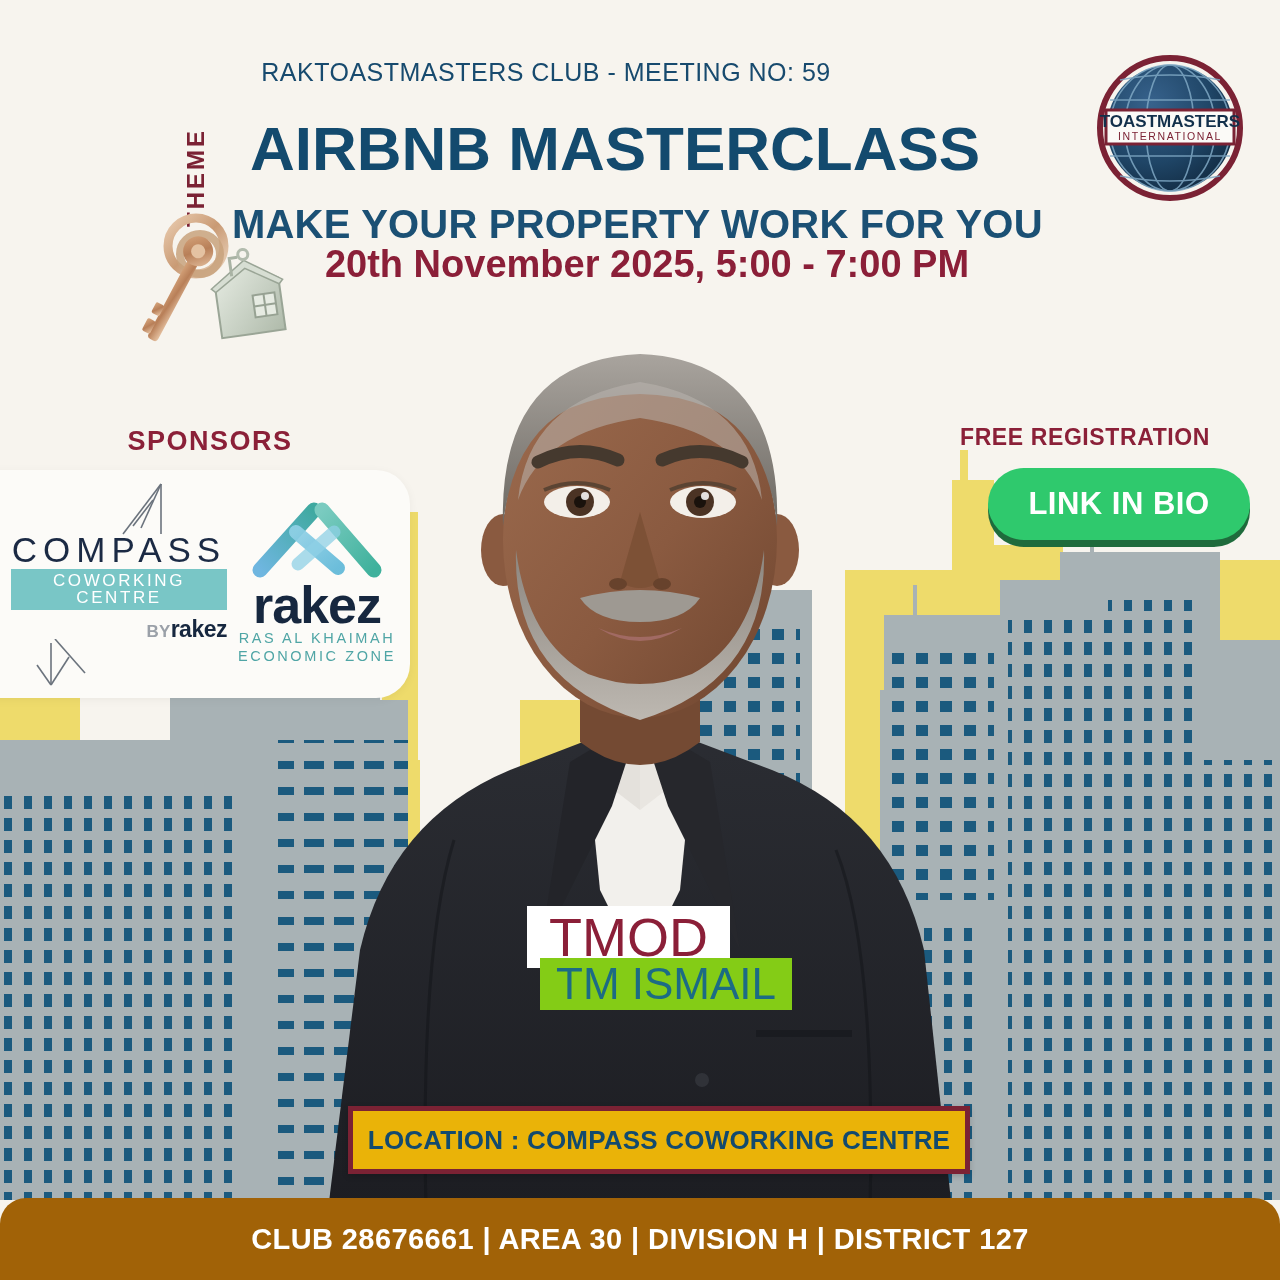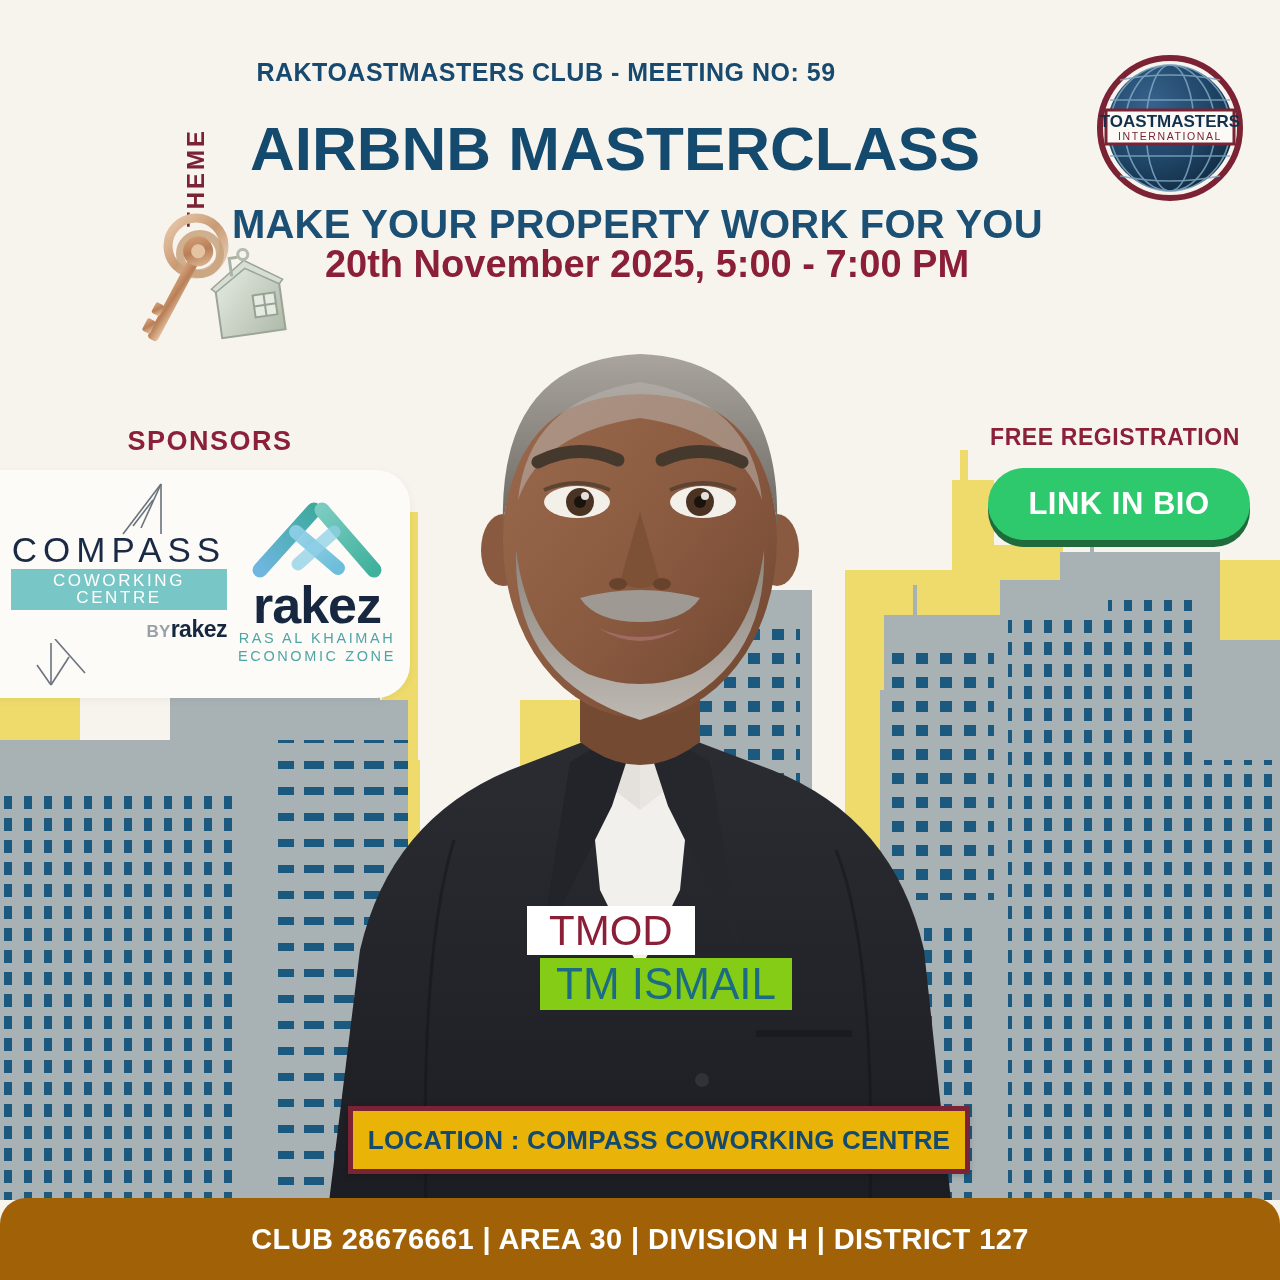--- a/index.html
+++ b/index.html
@@ -16,21 +16,21 @@
     overflow:hidden;
   }
 
   
   #city { position:absolute; left:0; top:0; width:1280px; height:1280px; }
 
   
   .club-line {
     position:absolute; left:0; top:58px; width:1092px;
     text-align:center;
-    font-size:25px; font-weight:bold; letter-spacing:0.5px;
+    font-size:25px; font-weight:normal; letter-spacing:0.5px;
     color:#174A6E;
   }
   .theme-vert {
     position:absolute; left:184px; top:128px;
     font-size:24px; font-weight:bold; letter-spacing:3px;
     color:#7B2234;
     writing-mode:vertical-rl; transform:rotate(180deg);
     line-height:1;
   }
   .title-main {
@@ -97,21 +97,20 @@
     font-size:52px; font-weight:bold; letter-spacing:-1px;
     color:#16273F; line-height:0.9; margin-top:2px;
   }
   .rakez-sub1, .rakez-sub2 {
     font-size:14.5px; letter-spacing:2.6px; color:#4FA5A5; line-height:1.25;
   }
 
   
   .free-reg {
     position:absolute; left:960px; top:424px; width:310px;
-    text-align:center;
     font-size:23px; font-weight:bold; letter-spacing:0.6px;
     color:#8B2038;
   }
   #link-bio {
     position:absolute; left:988px; top:468px;
     width:262px; height:72px;
     background:#2FC96D;
     border-radius:36px;
     box-shadow:0 7px 0 #1F6B3C;
     display:flex; align-items:center; justify-content:center;
@@ -120,21 +119,21 @@
     cursor:pointer;
   }
 
   
   #portrait { position:absolute; left:240px; top:250px; width:800px; height:960px; }
 
   
   .tmod-role {
     position:absolute; left:527px; top:906px;
     background:#FFFFFF; color:#8B1F38;
-    font-size:42px; line-height:1.08;
+    font-size:54px; line-height:1.08;
     padding:2px 22px;
     white-space:nowrap;
   }
   .tmod-name {
     position:absolute; left:540px; top:958px;
     background:#84cc16; color:#1C6B84;
     font-size:44px; line-height:1.08;
     padding:2px 16px;
     white-space:nowrap;
   }

